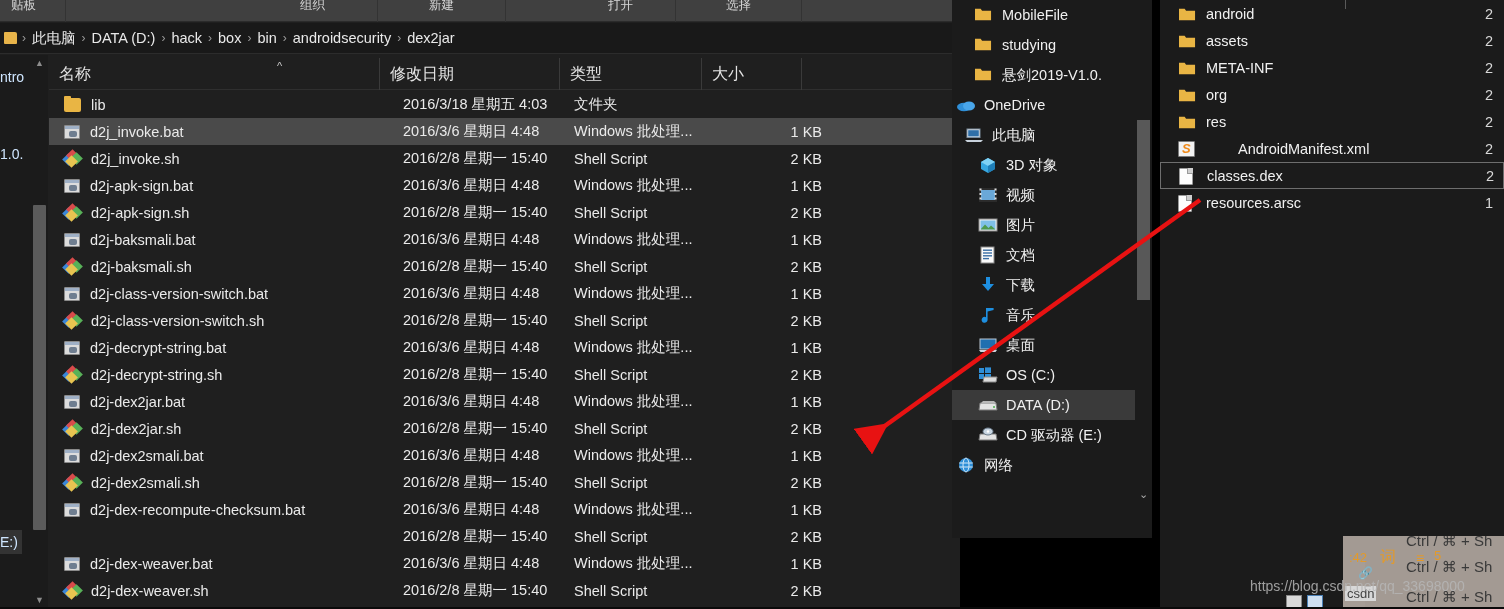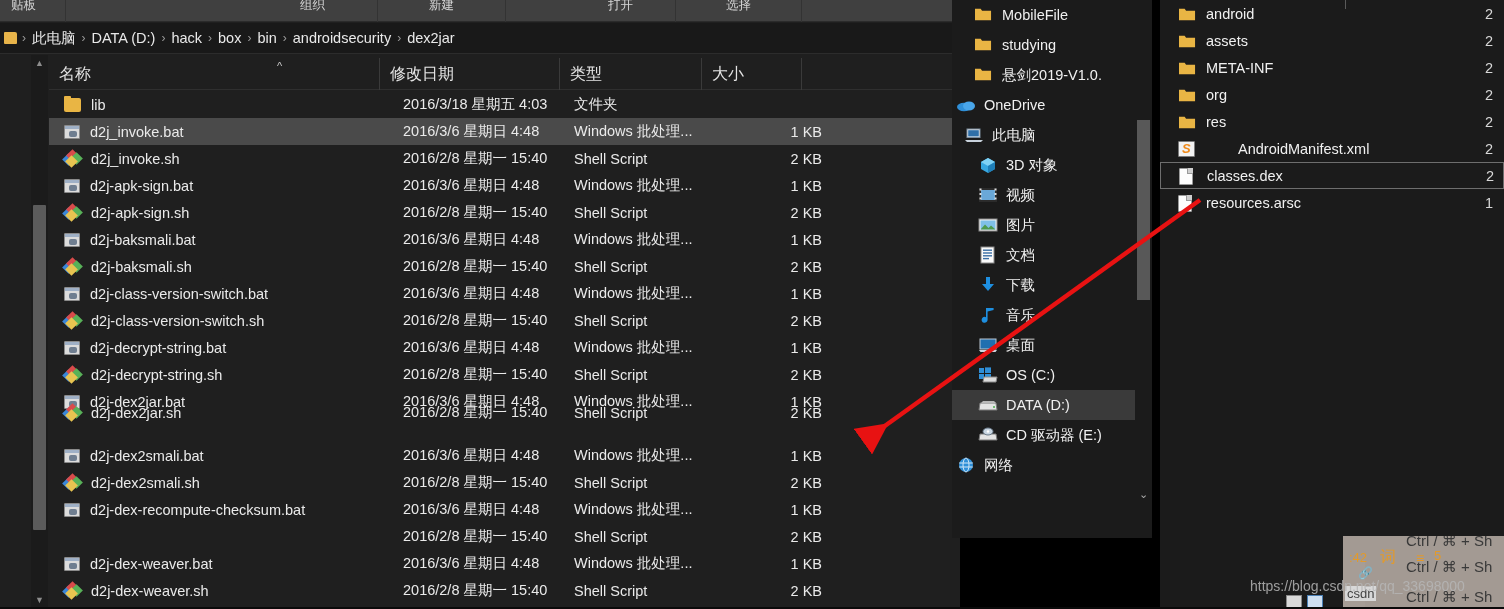--- a/index.html
+++ b/index.html
@@ -256,20 +256,25 @@
           <span class="crumb">box</span>
           <span class="crumb-sep">›</span>
           <span class="crumb">bin</span>
           <span class="crumb-sep">›</span>
           <span class="crumb">androidsecurity</span>
           <span class="crumb-sep">›</span>
           <span class="crumb">dex2jar</span>
         </div>
     </div>
 
+    <div class="leftstrip" id="leftstrip">
+        <div class="frag" style="top: 10px; left: -4px; padding: 4px;">ntro</div>
+        <div class="frag" style="top: 87px; left: -4px; padding: 4px;">1.0.</div>
+        <div class="frag sel" style="top: 475px; left: -4px; padding: 4px;">E:)</div>
+      </div>
 
     <div class="lscroll">
       <div class="arrow up">▲</div>
       <div class="thumb"></div>
       <div class="arrow dn">▼</div>
     </div>
 
     <div class="colhead" id="colhead">
         <div class="ch" style="left: 0px; width: 331px;">名称</div>
         <div class="ch" style="left: 331px; width: 180px;">修改日期</div>
@@ -406,21 +411,21 @@
         </div>
         <div class="frow" style="top: 297px;">
           <div class="c-name">
             <div class="ic-bat"></div>
             <span class="nm">d2j-dex2jar.bat</span>
           </div>
           <div class="c-date">2016/3/6 星期日 4:48</div>
           <div class="c-type">Windows 批处理...</div>
           <div class="c-size">1 KB</div>
         </div>
-        <div class="frow" style="top: 308px;">
+        <div class="frow" style="top: 324px;">
           <div class="c-name">
             <div class="ic-sh">
               <i class="d1"></i>
               <i class="d2"></i>
               <i class="d3"></i>
               <i class="d4"></i>
             </div>
             <span class="nm">d2j-dex2jar.sh</span>
           </div>
           <div class="c-date">2016/2/8 星期一 15:40</div>

